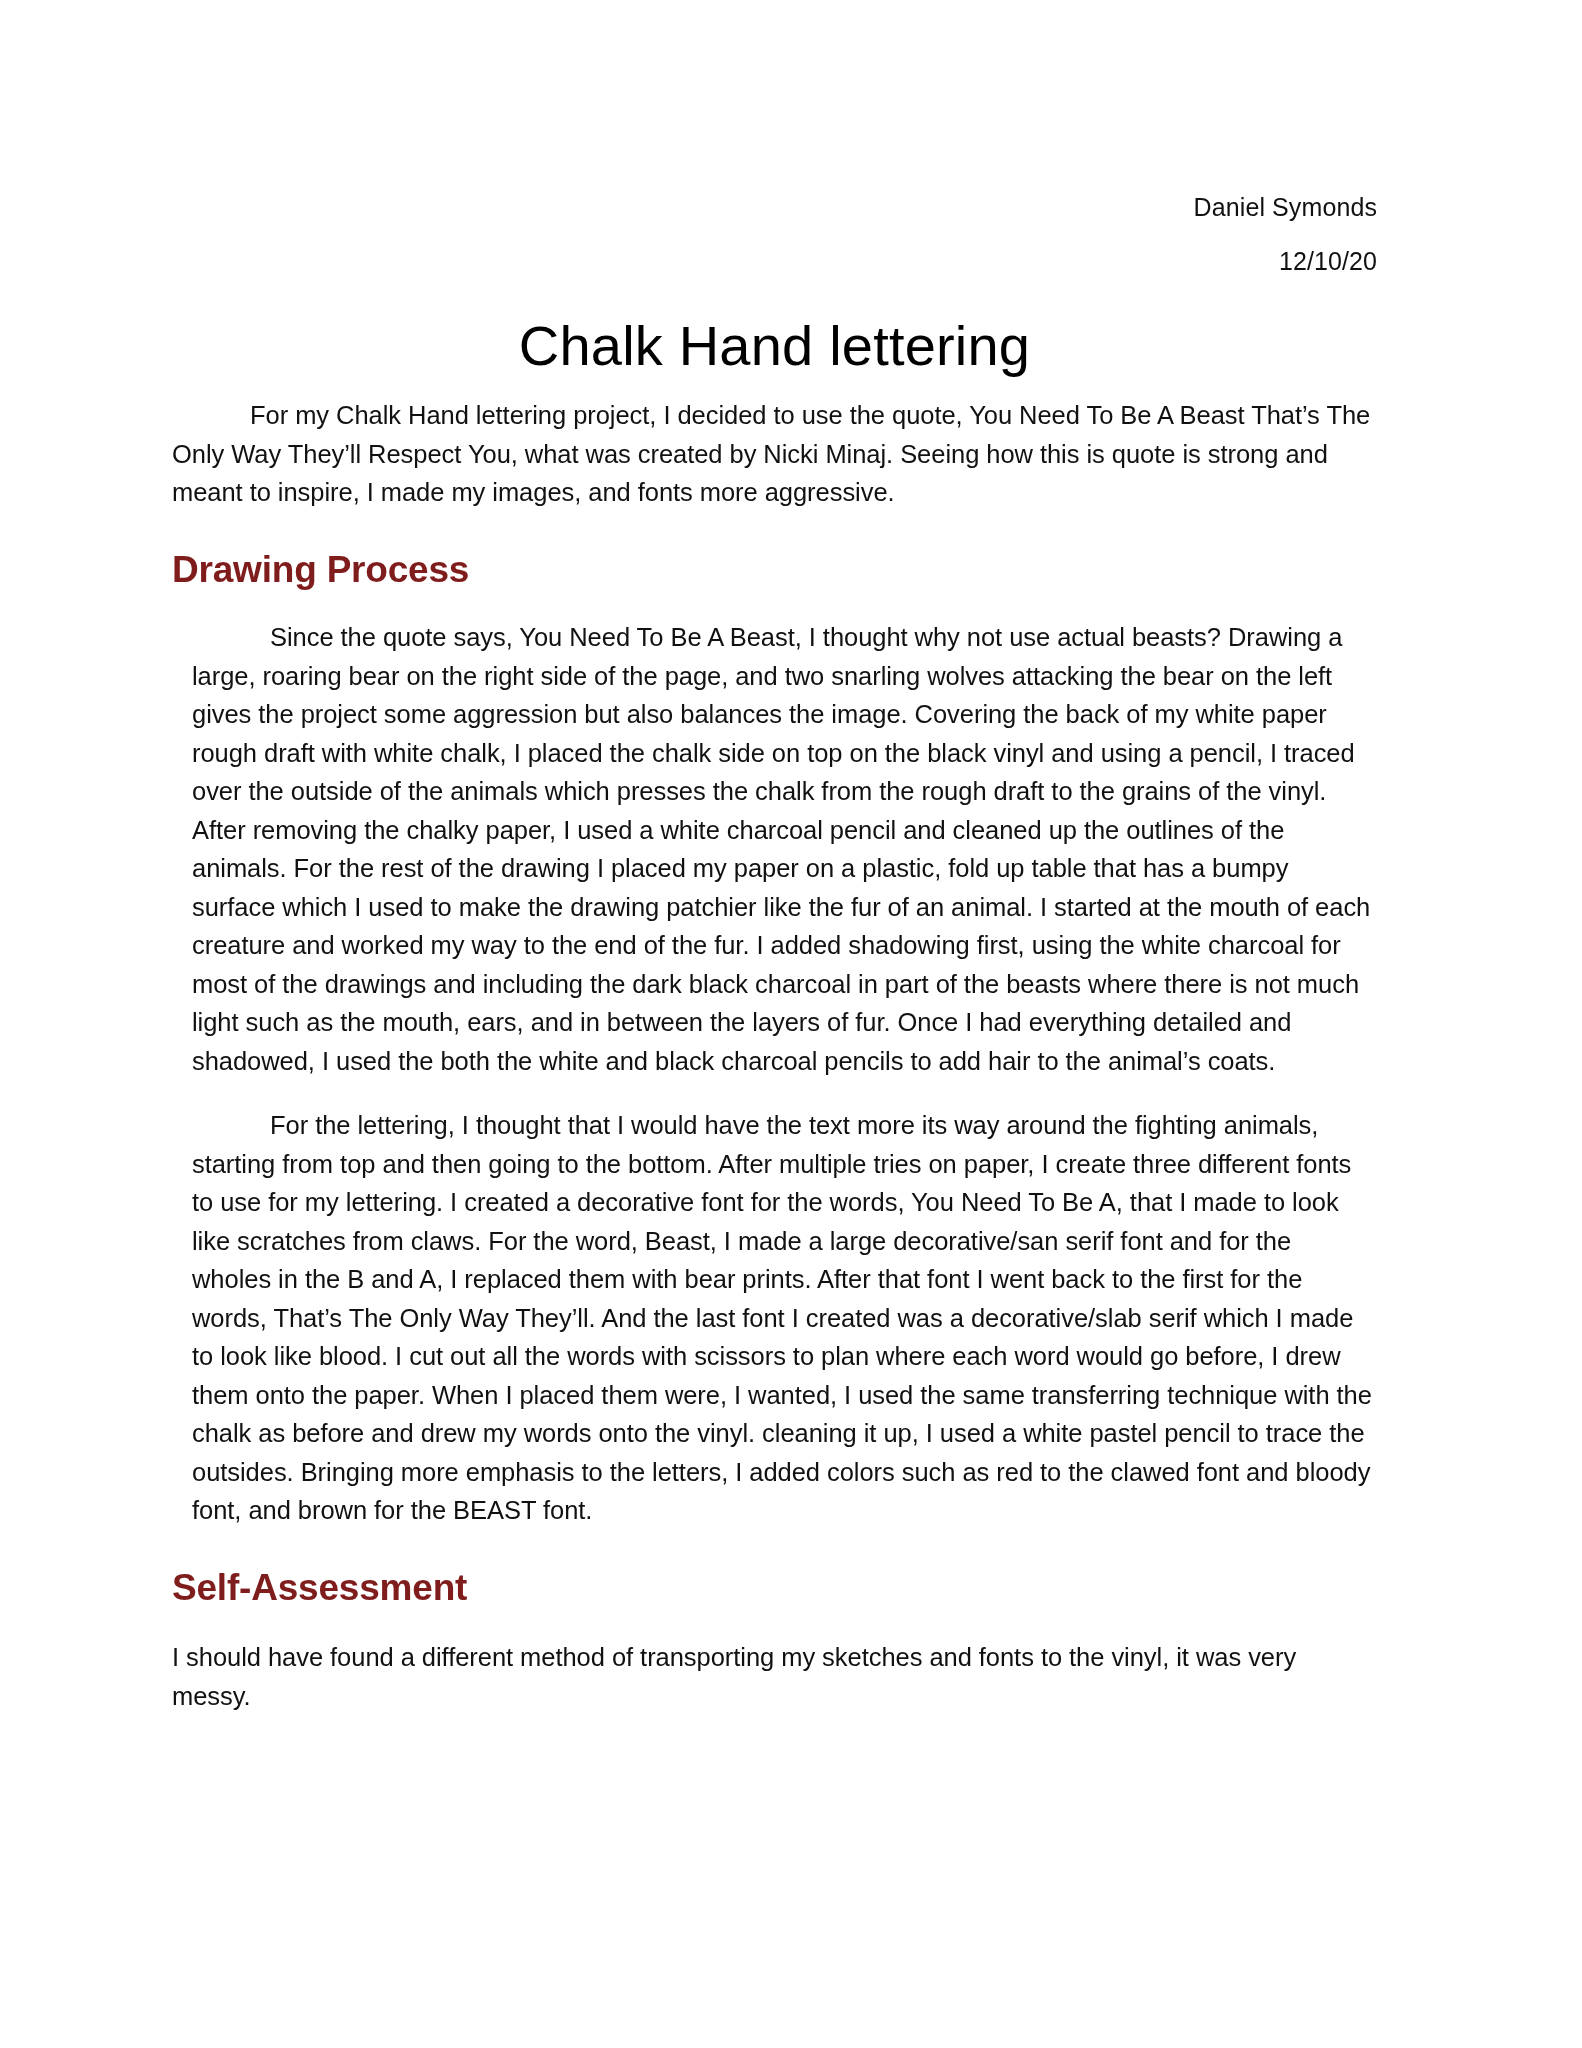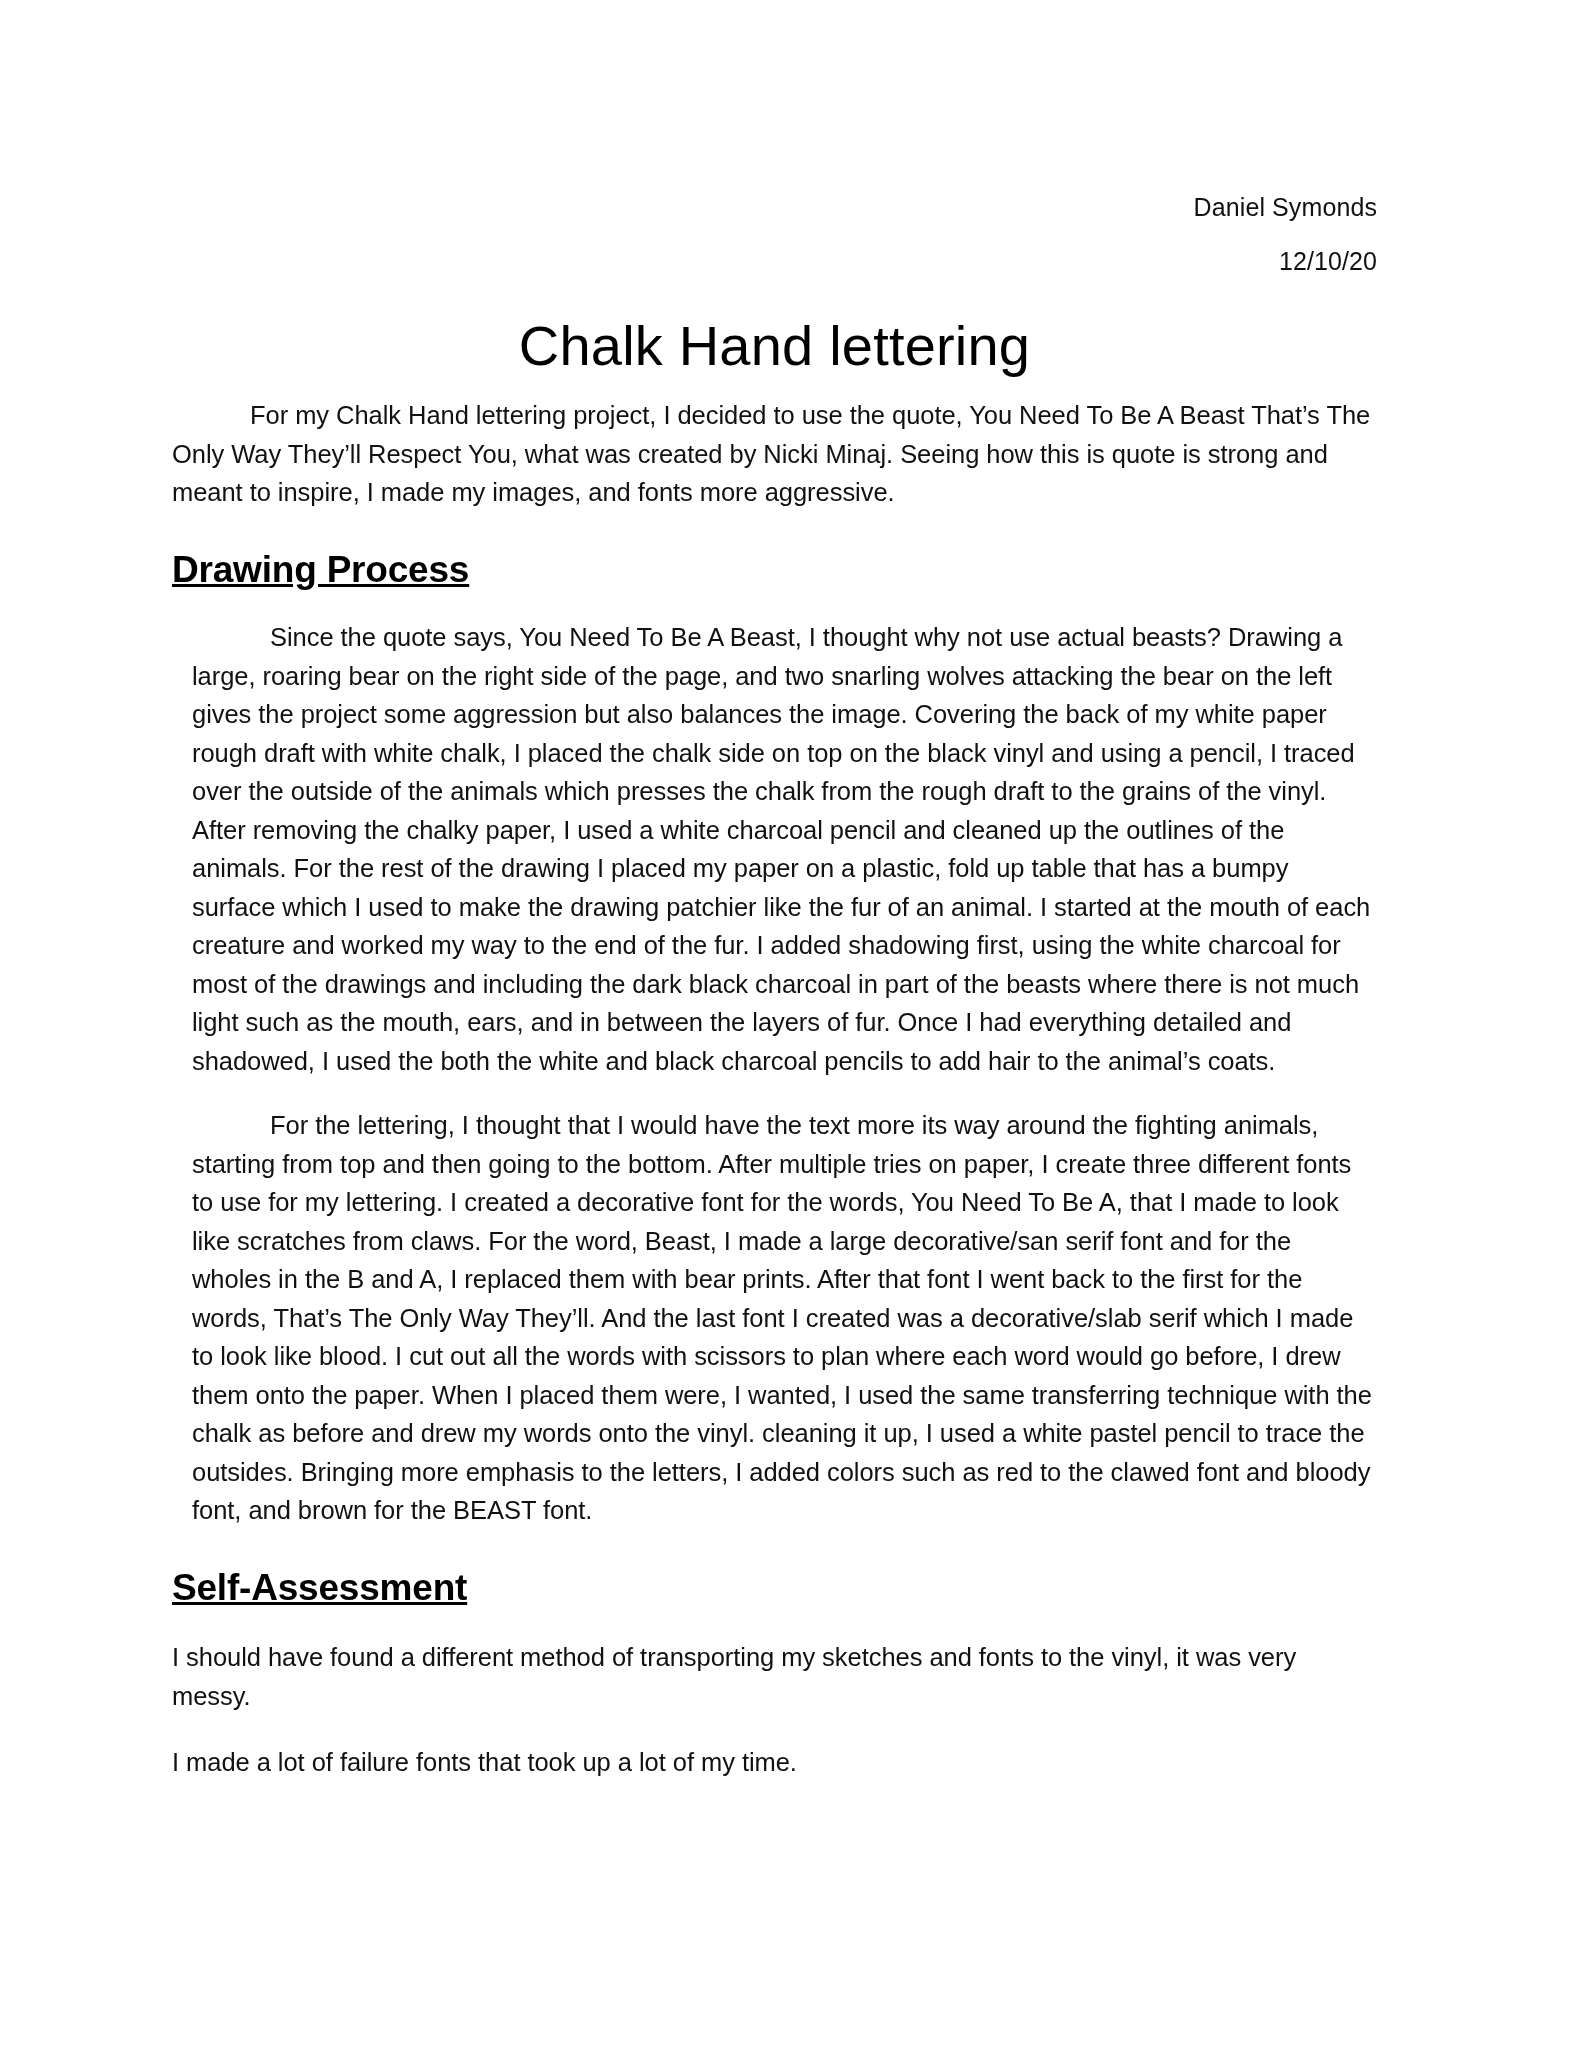--- a/index.html
+++ b/index.html
@@ -53,24 +53,23 @@
     margin: 18px 0 0 0;
     letter-spacing: -0.05px;
   }
   .body-para.indented {
     text-indent: 78px;
   }
   .section-heading {
     font-size: 37px;
     font-weight: bold;
     line-height: 1.2;
-    color: #000000;
+    color: #7f1d1d;
     margin: 36px 0 0 0;
     letter-spacing: -0.2px;
-    text-decoration: underline;
   }
   .gap-after-heading {
     margin-top: 26px;
     margin-left: 20px;
   }
   .tight-para {
     margin-top: 28px;
   }
 </style>
 </head>
@@ -88,16 +87,15 @@
 
     <p class="body-para indented">For my Chalk Hand lettering project, I decided to use the quote, You Need To Be A Beast That’s The Only Way They’ll Respect You, what was created by Nicki Minaj. Seeing how this is quote is strong and meant to inspire, I made my images, and fonts more aggressive.</p>
 
     <h2 class="section-heading">Drawing Process</h2>
     <p class="body-para indented gap-after-heading">Since the quote says, You Need To Be A Beast, I thought why not use actual beasts? Drawing a large, roaring bear on the right side of the page, and two snarling wolves attacking the bear on the left gives the project some aggression but also balances the image. Covering the back of my white paper rough draft with white chalk, I placed the chalk side on top on the black vinyl and using a pencil, I traced over the outside of the animals which presses the chalk from the rough draft to the grains of the vinyl. After removing the chalky paper, I used a white charcoal pencil and cleaned up the outlines of the animals. For the rest of the drawing I placed my paper on a plastic, fold up table that has a bumpy surface which I used to make the drawing patchier like the fur of an animal. I started at the mouth of each creature and worked my way to the end of the fur. I added shadowing first, using the white charcoal for most of the drawings and including the dark black charcoal in part of the beasts where there is not much light such as the mouth, ears, and in between the layers of fur. Once I had everything detailed and shadowed, I used the both the white and black charcoal pencils to add hair to the animal’s coats.</p>
 
     <p class="body-para indented gap-after-heading">For the lettering, I thought that I would have the text more its way around the fighting animals, starting from top and then going to the bottom. After multiple tries on paper, I create three different fonts to use for my lettering. I created a decorative font for the words, You Need To Be A, that I made to look like scratches from claws. For the word, Beast, I made a large decorative/san serif font and for the wholes in the B and A, I replaced them with bear prints. After that font I went back to the first for the words, That’s The Only Way They’ll. And the last font I created was a decorative/slab serif which I made to look like blood. I cut out all the words with scissors to plan where each word would go before, I drew them onto the paper. When I placed them were, I wanted, I used the same transferring technique with the chalk as before and drew my words onto the vinyl. cleaning it up, I used a white pastel pencil to trace the outsides. Bringing more emphasis to the letters, I added colors such as red to the clawed font and bloody font, and brown for the BEAST font.</p>
 
     <h2 class="section-heading">Self-Assessment</h2>
     <p class="body-para tight-para">I should have found a different method of transporting my sketches and fonts to the vinyl, it was very messy.</p>
-    <p class="body-para tight-para">I made a lot of failure fonts that took up a lot of my time.</p>
 
   </div>
 </div>
 
 </body></html>

